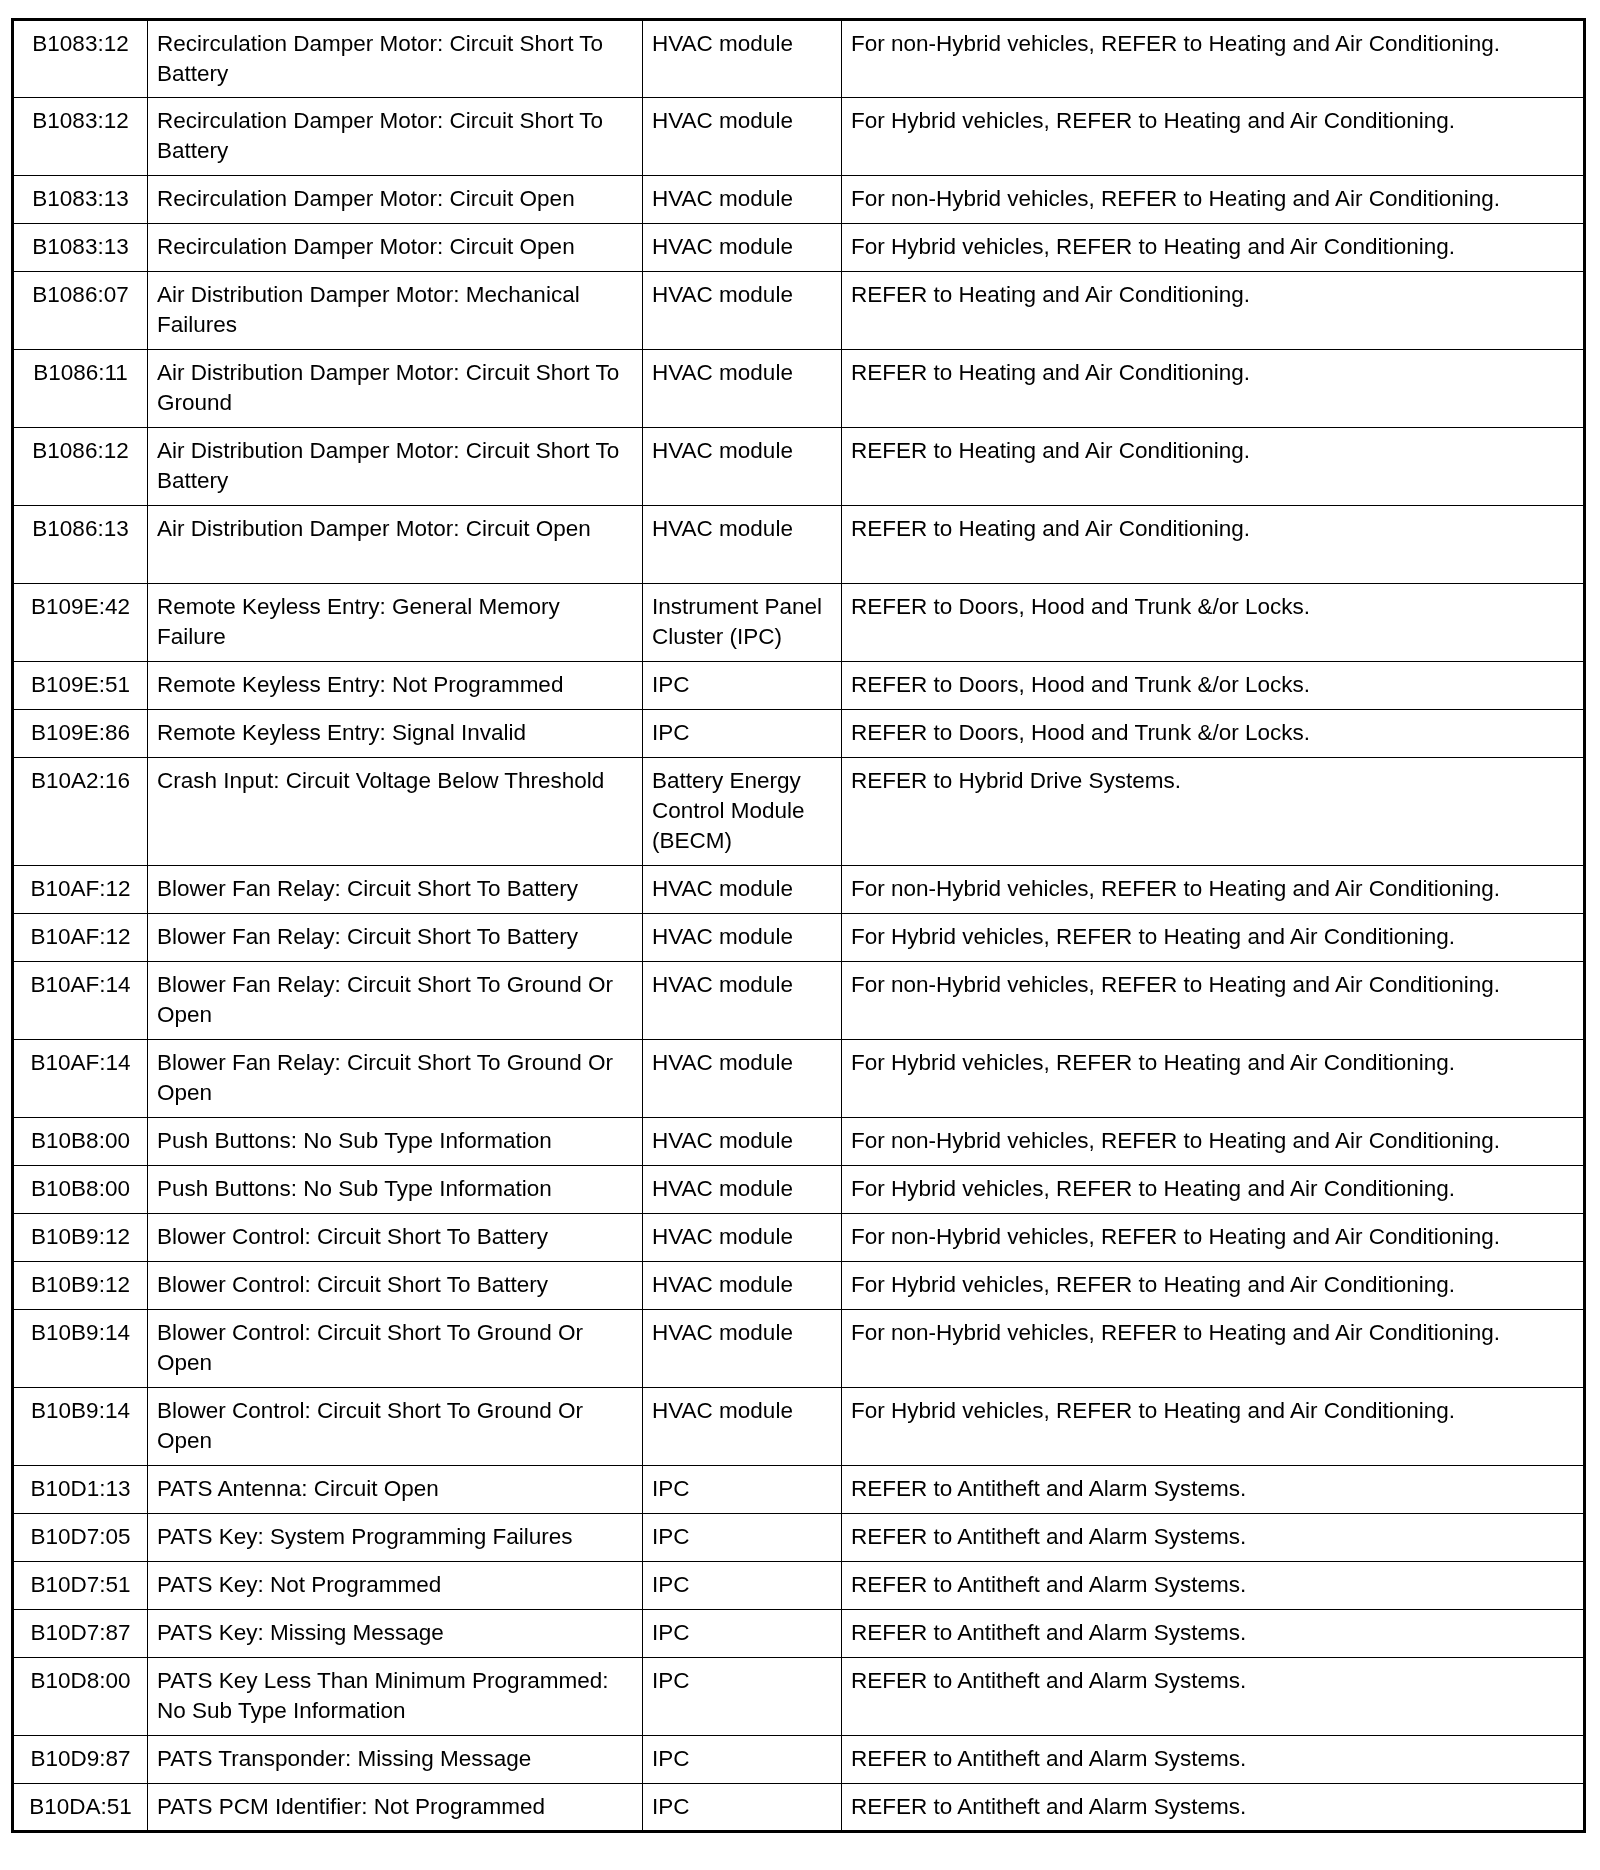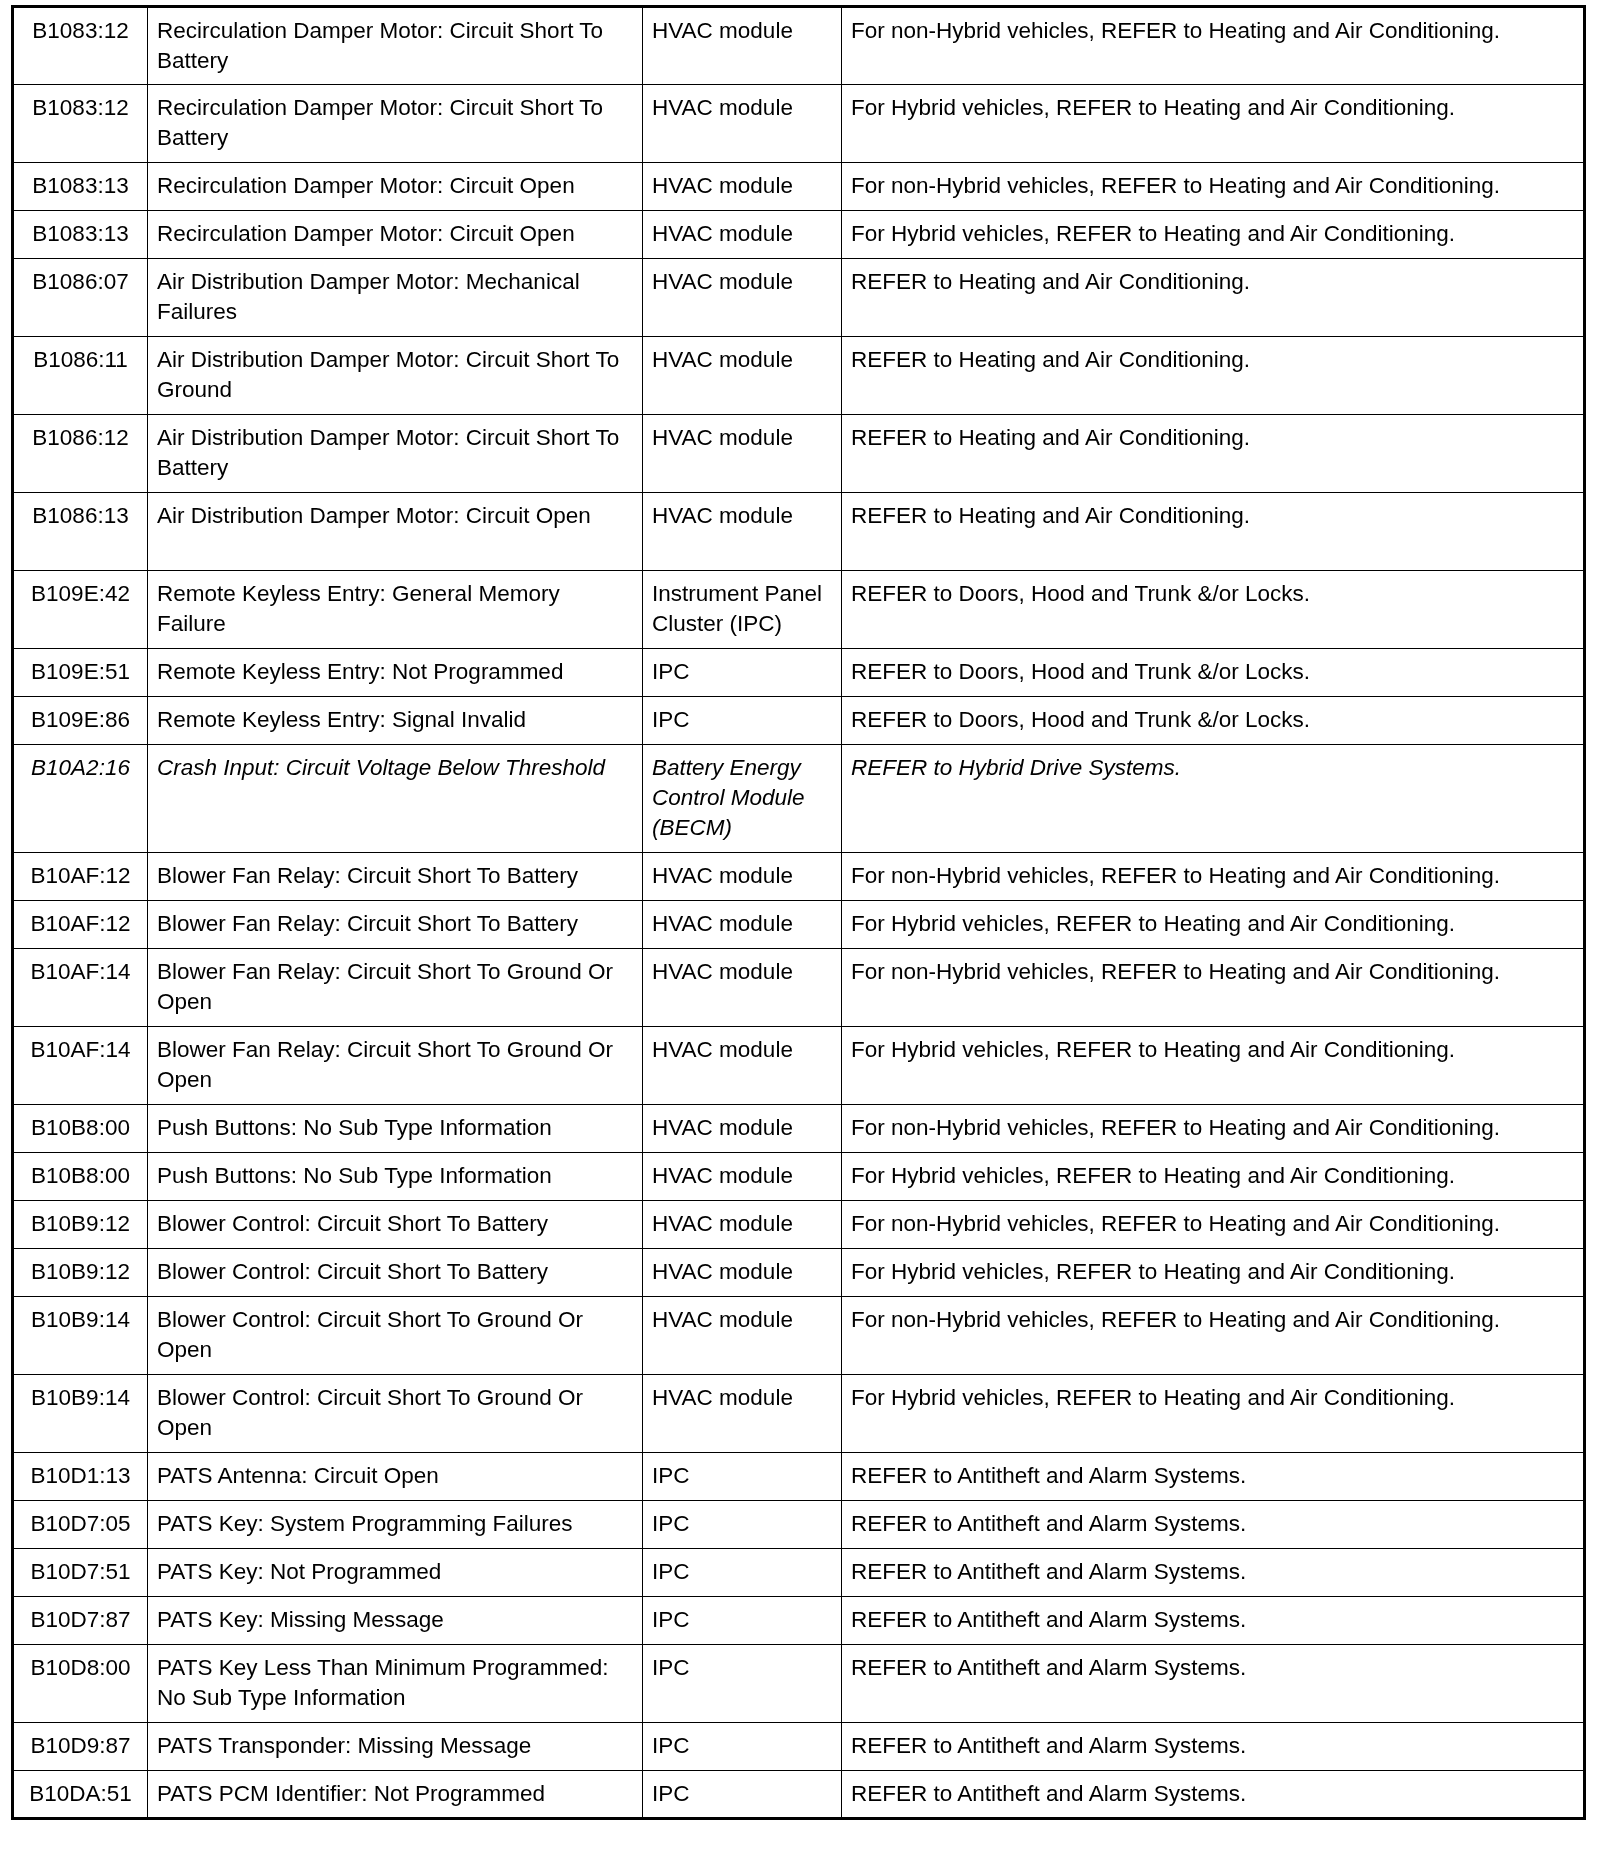--- a/index.html
+++ b/index.html
@@ -1,18 +1,18 @@
 <!DOCTYPE html>
 <html><head>
 <meta charset="utf-8">
 <style>
   html, body { margin: 0; padding: 0; background: #ffffff; }
   body { width: 1600px; height: 1870px; position: relative; overflow: hidden; }
   table.dtc {
-    position: absolute; left: 11px; top: 5px;
+    position: absolute; left: 11px; top: 18px;
     width: 1572px;
     border-collapse: collapse;
     border: 3px solid #000;
     font-family: "Liberation Sans", sans-serif;
     font-size: 22.5px;
     line-height: 30px;
     color: #000;
     table-layout: fixed;
   }
   table.dtc td {
@@ -24,21 +24,21 @@
   }
   col.c-code { width: 135px; }
   col.c-desc { width: 495px; }
   col.c-mod { width: 199px; }
   col.c-act { width: 743px; }
   td.code { text-align: center; padding-left: 4px; padding-right: 4px; }
   td.mod { text-align: left; padding-left: 4px; padding-right: 4px; }
   td.act { padding-left: 9px; padding-right: 2px; white-space: nowrap; margin-top: 24px; }
   tr.h1 { height: 48px; }
   tr.h2 { height: 78px; }
-  tr.h3 { height: 108px; font-style: italic; }
+  tr.h3 { height: 108px; }
 </style>
 </head>
 <body>
 
 <table class="dtc">
   <colgroup>
     <col class="c-code">
       <col class="c-desc">
       <col class="c-mod">
       <col class="c-act">

